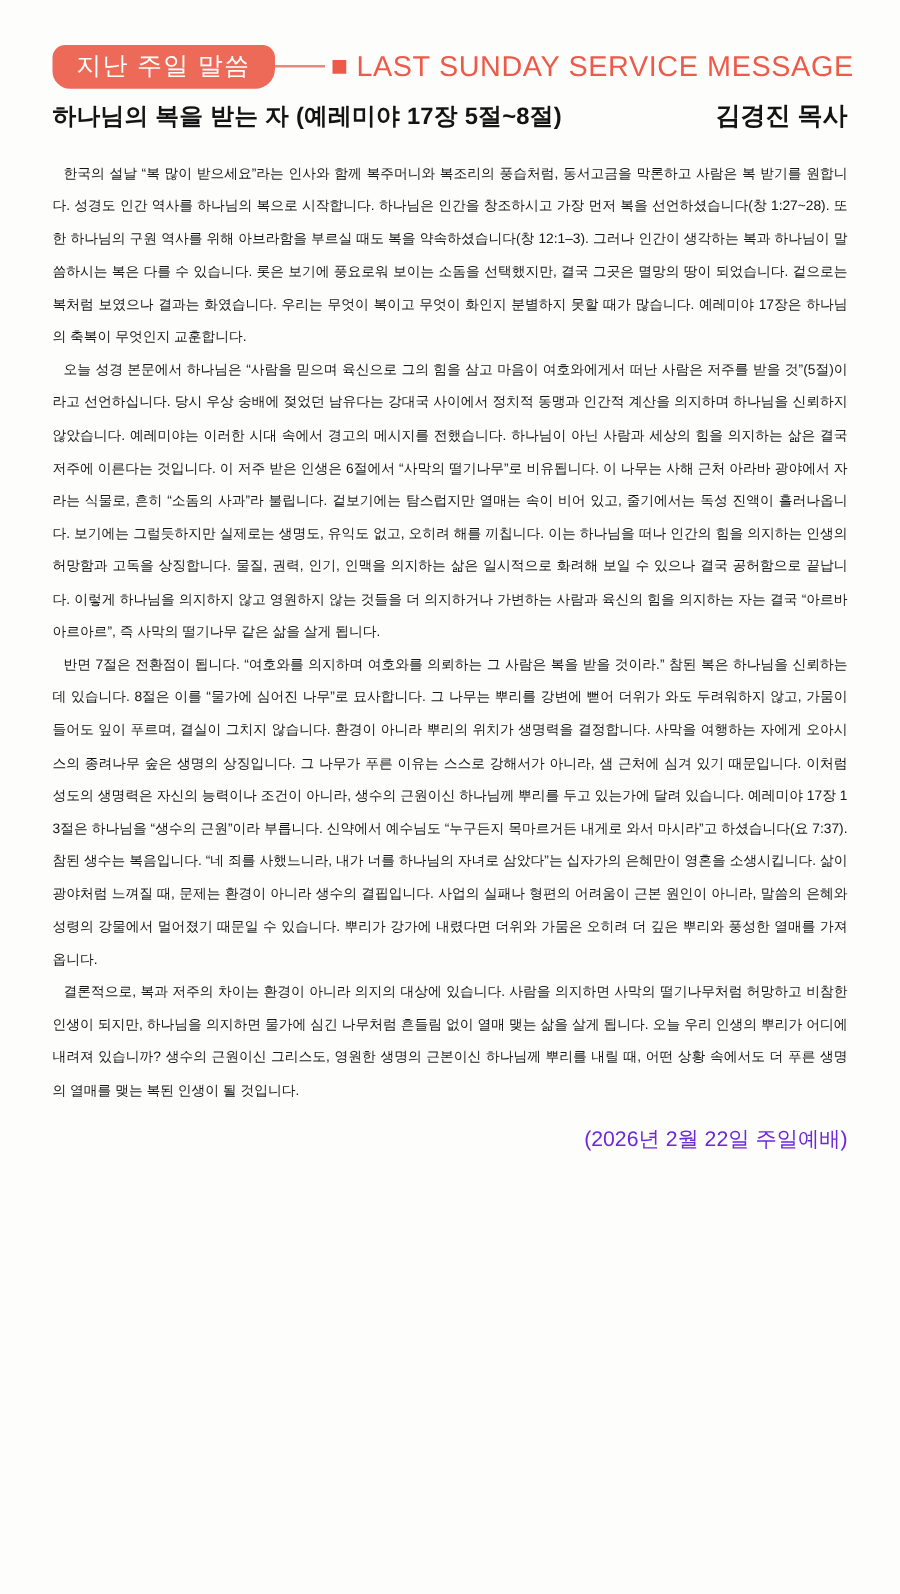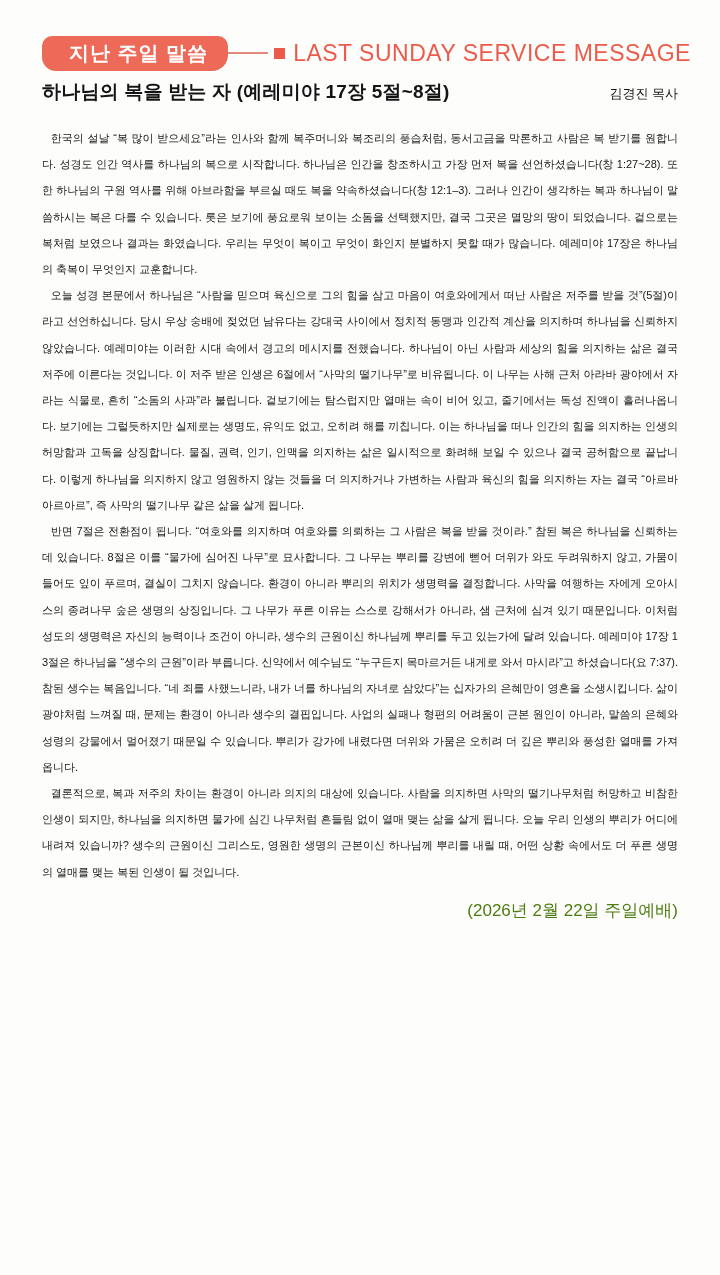--- a/index.html
+++ b/index.html
@@ -16,24 +16,24 @@
   }
   
   .header-row {
     display: flex;
     align-items: center;
     height: 34px;
   }
   .badge {
     background: var(--accent, #ee6a58);
     color: #ffffff;
-    font-weight: bold;
+    font-weight: normal;
     font-size: 20px;
     line-height: 1;
-    padding: 7px 20px 8px 27px;
+    padding: 7px 20px 8px 19px;
     border-radius: 10px 10px 16px 14px;
     white-space: nowrap;
     letter-spacing: 1px;
   }
   .connector {
     flex: 1 1 auto;
     height: 2px;
     background: var(--accent-light, #e08a80);
     margin: 0 6px 0 0;
     min-width: 40px;
@@ -59,43 +59,43 @@
     align-items: baseline;
     margin-top: 9px;
     text-align: right;
   }
   .sermon-title {
     font-size: 19px;
     font-weight: bold;
     letter-spacing: 0.2px;
   }
   .pastor-name {
-    font-size: 13px;
-    font-weight: normal;
+    font-size: 20px;
+    font-weight: bold;
     white-space: nowrap;
   }
   
   .message-body {
     margin-top: 20px;
     font-size: 11px;
     line-height: 26.2px;
     text-align: justify;
     color: #161616;
   }
   .message-body p.para {
     margin: 0;
     text-indent: 0.8em;
     word-break: break-all;
   }
   
   .footer-date {
     margin-top: 14px;
     text-align: right;
     font-size: 17px;
-    color: #4d7c0f;
+    color: #6d28d9;
   }
 </style>
 </head>
 <body>
 
 <div class="page">
 
   <div class="header-row">
     <div class="badge" style="background: rgb(238, 106, 88);">지난 주일 말씀</div>
     <div class="connector" style="background: rgb(224, 138, 128);"></div>

